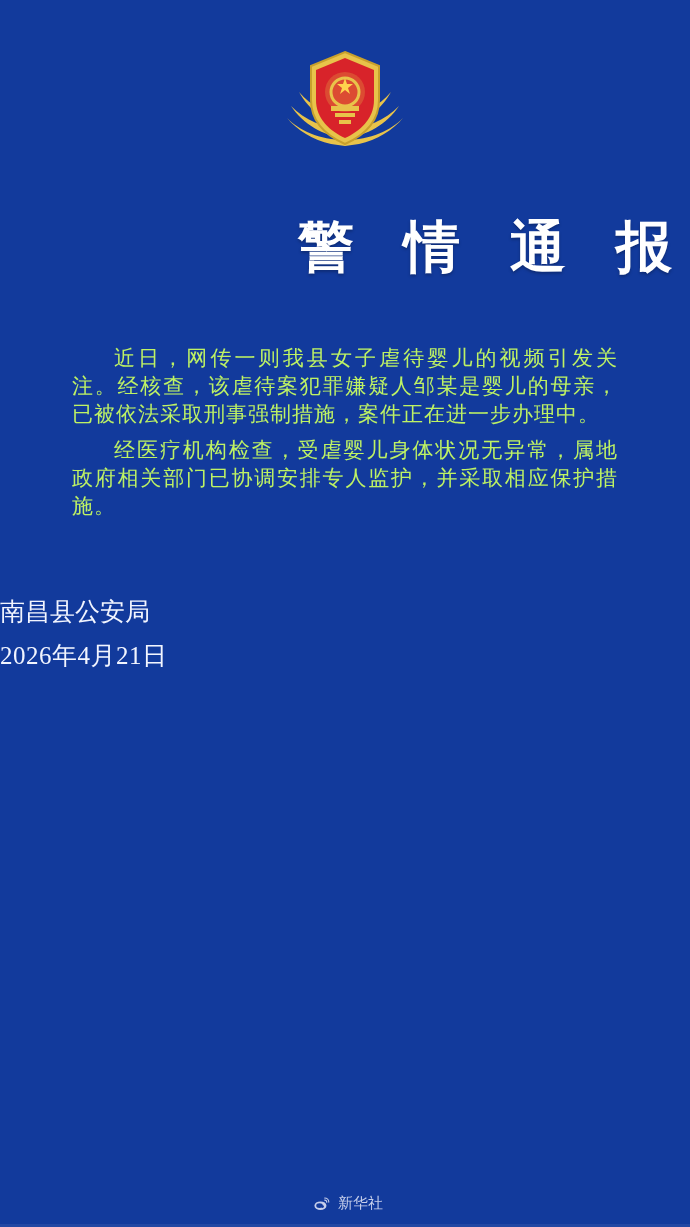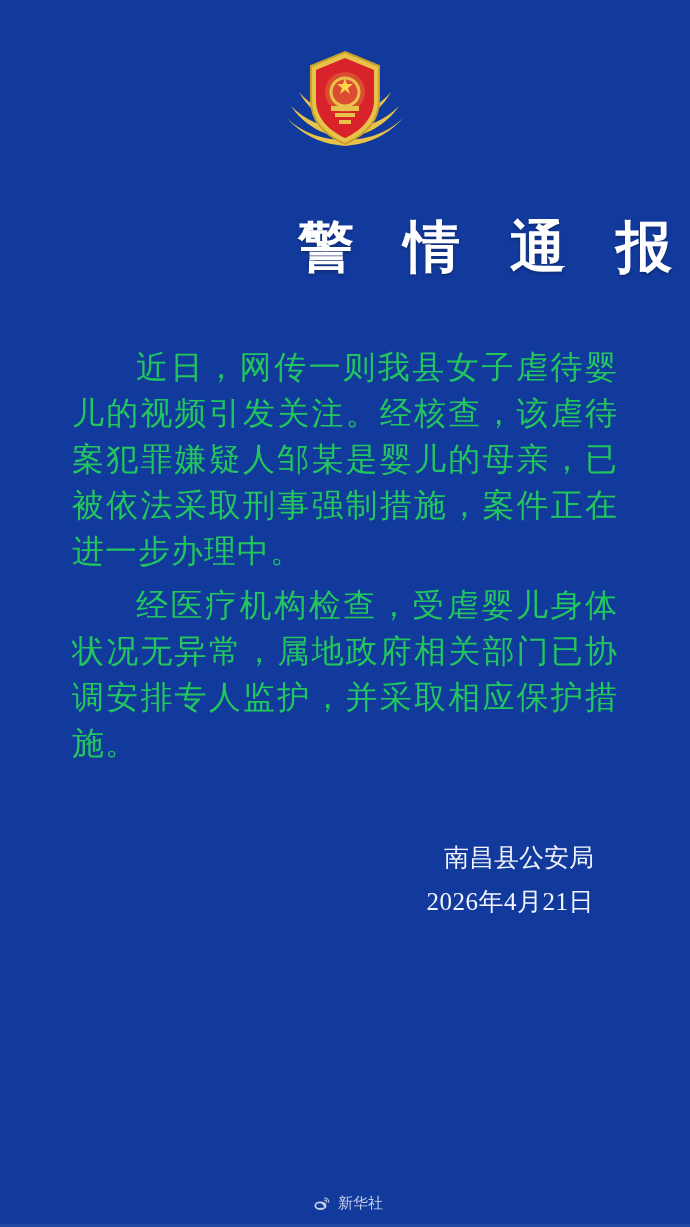--- a/index.html
+++ b/index.html
@@ -38,33 +38,32 @@
     font-weight: bold;
     letter-spacing: 18px;
     text-indent: 18px;
     margin-top: 38px;
     color: #ffffff;
     font-family: "Liberation Serif", "DejaVu Serif", serif;
     text-shadow: 0 2px 3px rgba(0,0,0,0.25);
   }
   .body-text {
     margin: 58px 72px 0 72px;
-    font-size: 32px;
-    line-height: 46px;
+    font-size: 21px;
+    line-height: 28px;
     letter-spacing: 1px;
     text-align: justify;
-    color: #22c55e;
+    color: #bef264;
   }
   .body-text p {
     margin: 0 0 8px 0;
     text-indent: 2em;
   }
   .signature {
     margin: 70px 96px 0 0;
-    text-align: right;
     font-size: 25px;
     line-height: 44px;
     color: #f2f5ff;
   }
   .signature .date {
     letter-spacing: 0.5px;
   }
   .footer {
     position: absolute;
     left: 6px;

